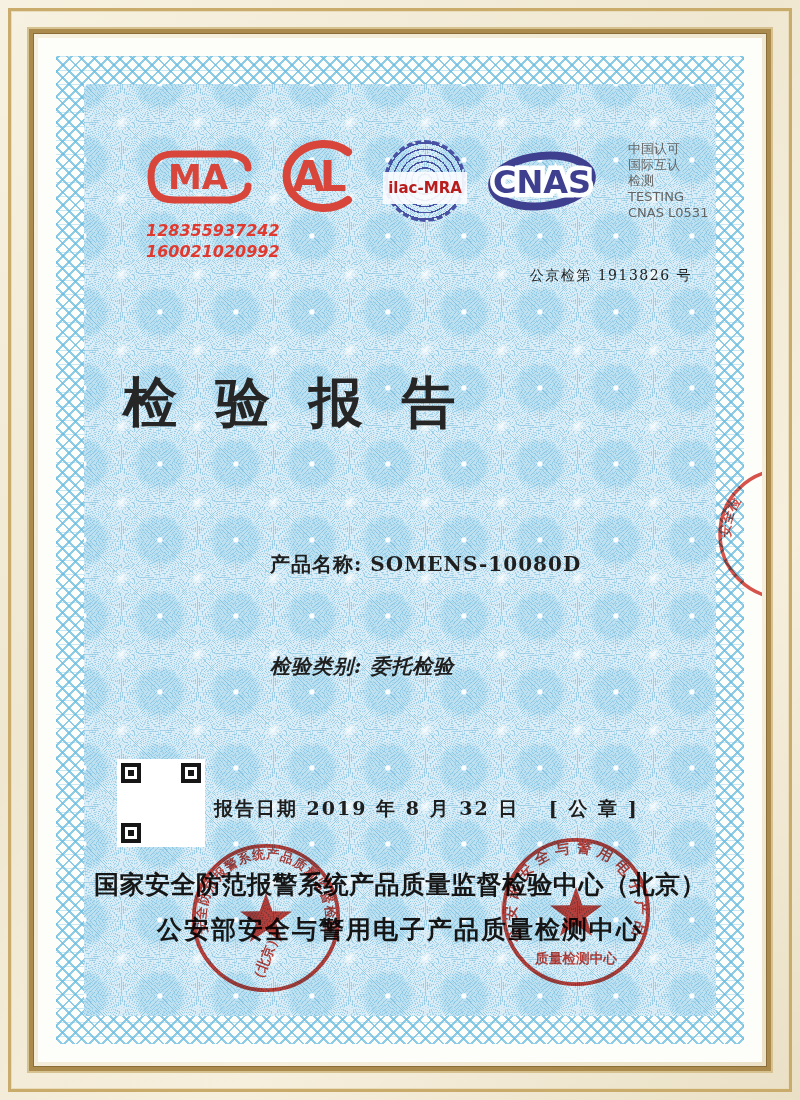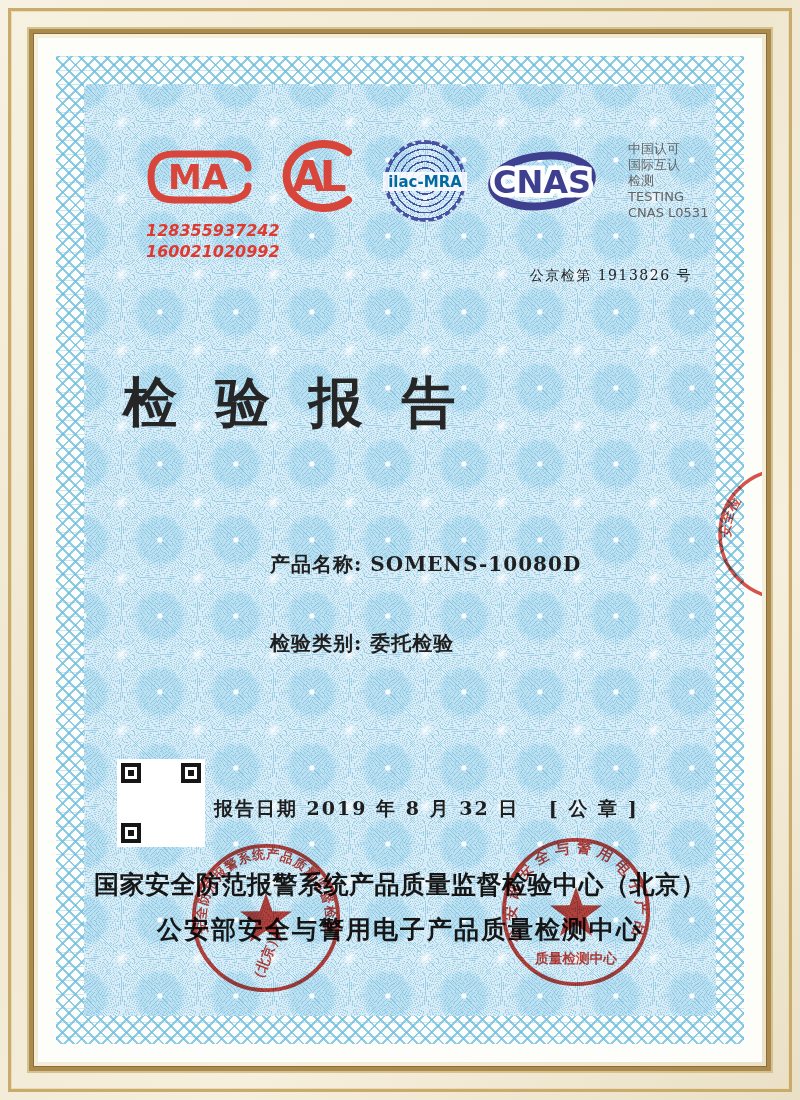--- a/index.html
+++ b/index.html
@@ -34,37 +34,37 @@
 
   
   svg{overflow:visible;}
   .logo{position:absolute;}
   .red-stroke{stroke:#d8453a;fill:none;stroke-width:7;stroke-linecap:round;}
   .red-text{fill:#d8453a;font-family:"DejaVu Sans","Liberation Sans",sans-serif;font-weight:bold;}
 
   .ilac{left:300px;top:56px;width:82px;height:82px;border-radius:50%;
     background:repeating-radial-gradient(circle at 50% 50%, #4a52a3 0 1.4px, rgba(255,255,255,0) 1.4px 6.2px);
     border:3px dashed #4a52a3;box-sizing:border-box;}
-  .ilac-band{position:absolute;left:-4px;right:-4px;top:29px;height:19px;background:rgba(250,252,255,.92);
+  .ilac-band{position:absolute;left:-4px;right:-4px;top:29px;height:32px;background:rgba(250,252,255,.92);
     display:flex;align-items:center;justify-content:center;font-family:"DejaVu Sans","Liberation Sans",sans-serif;
-    font-weight:bold;font-size:15px;color:#0369a1;letter-spacing:0;}
+    font-weight:bold;font-size:15px;color:#b91c1c;letter-spacing:0;}
 
   .accr{left:520px;top:57px;font-family:"DejaVu Sans","Liberation Sans",sans-serif;font-size:13px;line-height:16px;color:#636363;margin-left:24px;}
 
   .certnums{left:62px;top:136px;color:#e0392f;font-family:"DejaVu Sans","Liberation Sans",sans-serif;
     font-weight:bold;font-size:16px;line-height:21px;font-style:italic;}
   .approval{left:170px;top:146px;color:#e0392f;font-weight:bold;font-size:16px;letter-spacing:1px;}
 
   .reportno{right:24px;top:183px;font-size:14px;color:#1d1d1d;letter-spacing:1.5px;}
 
   .title{left:0;right:0;top:283px;font-size:54px;font-weight:bold;color:#262626;
     letter-spacing:.72em;text-indent:.72em;}
 
   .field{left:186px;font-size:20px;font-weight:600;color:#1f1f1f;letter-spacing:1px;}
-  .f0{top:409px;} .f1{top:467px;} .f2{top:524px;} .f3{top:546px;}
+  .f0{top:409px;} .f1{top:467px;} .f2{top:524px;} .f3{top:569px;font-style:italic;}
 
   
   .qr{left:36px;top:678px;width:82px;height:82px;background:
       repeating-conic-gradient(#161616 0 25%, #fff 0 50%) 0 0/14px 14px,
       repeating-conic-gradient(#161616 0 25%, #fff 0 50%) 5px 9px/19px 19px;
       background-color:#fff;background-blend-mode:screen;outline:3px solid #fff;}
   .qf{position:absolute;width:20px;height:20px;border:4px solid #161616;background:#fff;box-sizing:border-box;}
   .qf::after{content:"";position:absolute;inset:3px;background:#161616;}
   .qf.tl{left:1px;top:1px;} .qf.tr{right:1px;top:1px;} .qf.bl{left:1px;bottom:1px;}
 

